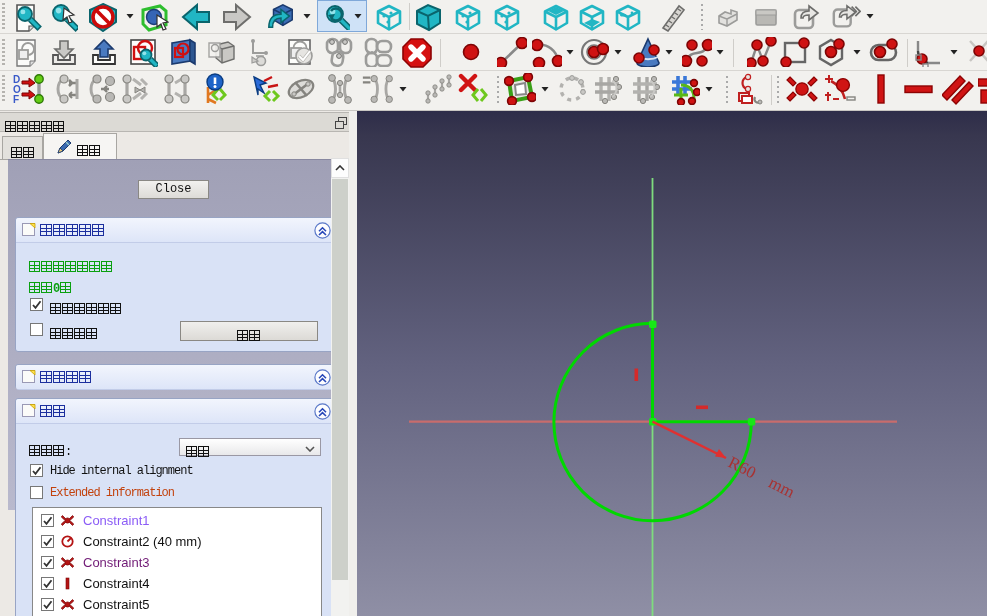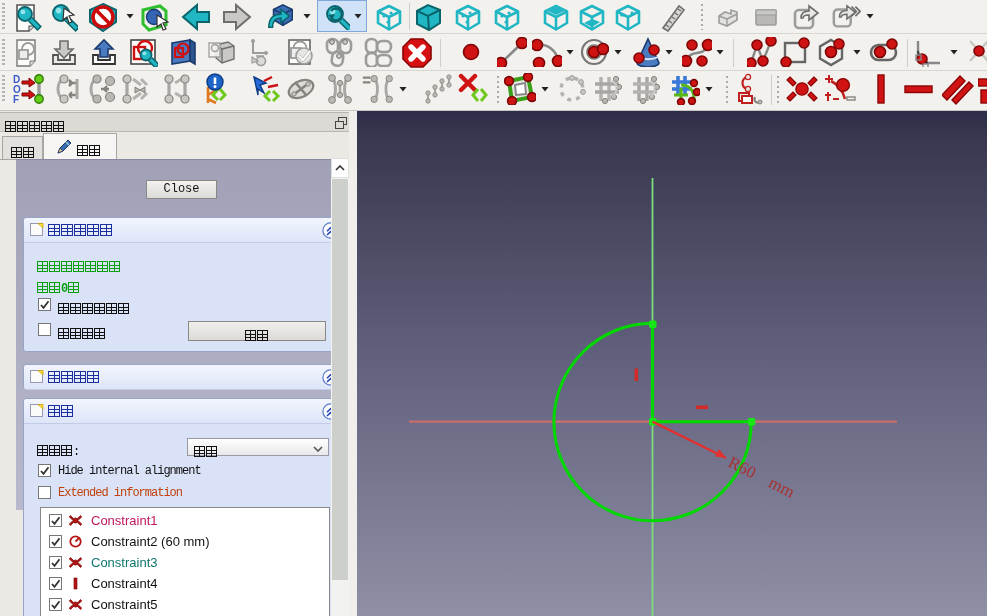--- a/index.html
+++ b/index.html
@@ -551,21 +551,21 @@
       <svg width="16" height="16" viewBox="0 0 16 16" style="position:absolute;left:12px;top:5px">
           <path d="M2 14 L4 9 L12 1 L15 4 L7 12 Z" fill="#3a6ab0" stroke="#1b3a6e" stroke-width="1"></path>
           <path d="M2 14 L4 9 L7 12 Z" fill="#e8c87a" stroke="#1b3a6e" stroke-width="0.8"></path>
           <path d="M10 3 L13 6" stroke="#9cc" stroke-width="1.2"></path>
         </svg>
       <div style="position:absolute;left:33px;top:7px"><i class="cj" style="width:11px;height:11px;margin-right:1px;color:#111;"></i><i class="cj" style="width:11px;height:11px;margin-right:1px;color:#111;"></i></div>
     </div>
     <div style="position:absolute;left:0;top:25.5px;width:352px;height:1px;background:#a8a6a2"></div>
   </div>
 
-  <div style="position:absolute;left:16px;top:48px;width:352px;height:351px;background:linear-gradient(#a0a0b6,#b9b9cd)">
+  <div style="position:absolute;left:8px;top:48px;width:352px;height:351px;background:linear-gradient(#a0a0b6,#b9b9cd)">
 
     <div style="position:absolute;left:0;top:0;width:352px;height:1px;background:#8888a0"></div>
 
     <div style="position:absolute;left:130px;top:21px;width:71px;height:19px;background:linear-gradient(#f2f1ef,#dddbd7);border:1px solid #8a8884;font:12px 'Liberation Mono';color:#111;text-align:center;line-height:17px">Close</div>
 
     <div class="gbox" style="top:58px;width:323px;height:135px">
       <div class="ghead">
           <svg width="14" height="14" viewBox="0 0 14 14" style="position:absolute;left:6px;top:5px">
             <rect x="0.5" y="0.5" width="12" height="12" fill="#fbfbf9" stroke="#9a99b5" stroke-width="1"></rect>
             <path d="M8 0.5 L13 0.5 L13 5 Z" fill="#ffe24a" stroke="#c8a000" stroke-width="0.8"></path>
@@ -641,44 +641,44 @@
           </svg>
           <svg width="13" height="13" viewBox="0 0 13 13" style="position:absolute;left:28px;top:6px">
             <g fill="#b41414" stroke="#7d0505" stroke-width="0.7">
               <path d="M1.5 1.5 L4.5 4.5 L3.2 5.8 L0.2 2.8 Z"></path>
               <path d="M11.5 1.5 L8.5 4.5 L9.8 5.8 L12.8 2.8 Z"></path>
               <path d="M1.5 11.5 L4.5 8.5 L3.2 7.2 L0.2 10.2 Z"></path>
               <path d="M11.5 11.5 L8.5 8.5 L9.8 7.2 L12.8 10.2 Z"></path>
               <circle cx="6.5" cy="6.5" r="2.6"></circle>
             </g>
           </svg>
-          <div style="position:absolute;left:50px;top:5px;font:13px 'Liberation Sans';color:#be185d">Constraint1</div>
+          <div style="position:absolute;left:50px;top:5px;font:13px 'Liberation Sans';color:#8b5cf6">Constraint1</div>
           <svg width="13" height="13" viewBox="0 0 13 13" style="position:absolute;left:8px;top:27px">
             <rect x="0.5" y="0.5" width="12" height="12" fill="#fff" stroke="#777" stroke-width="1"></rect>
             <path d="M3 7 L5.5 9.8 L10.5 3.2" fill="none" stroke="#333" stroke-width="1.8"></path>
           </svg>
           <svg width="13" height="13" viewBox="0 0 13 13" style="position:absolute;left:28px;top:27px">
             <circle cx="6.5" cy="6.5" r="5.2" fill="none" stroke="#b41414" stroke-width="1.8"></circle>
             <line x1="6.5" y1="6.5" x2="10" y2="3" stroke="#b41414" stroke-width="1.8"></line>
           </svg>
-          <div style="position:absolute;left:50px;top:26px;font:13px 'Liberation Sans';color:#111">Constraint2 (60 mm)</div>
+          <div style="position:absolute;left:50px;top:26px;font:13px 'Liberation Sans';color:#111">Constraint2 (40 mm)</div>
           <svg width="13" height="13" viewBox="0 0 13 13" style="position:absolute;left:8px;top:48px">
             <rect x="0.5" y="0.5" width="12" height="12" fill="#fff" stroke="#777" stroke-width="1"></rect>
             <path d="M3 7 L5.5 9.8 L10.5 3.2" fill="none" stroke="#333" stroke-width="1.8"></path>
           </svg>
           <svg width="13" height="13" viewBox="0 0 13 13" style="position:absolute;left:28px;top:48px">
             <g fill="#b41414" stroke="#7d0505" stroke-width="0.7">
               <path d="M1.5 1.5 L4.5 4.5 L3.2 5.8 L0.2 2.8 Z"></path>
               <path d="M11.5 1.5 L8.5 4.5 L9.8 5.8 L12.8 2.8 Z"></path>
               <path d="M1.5 11.5 L4.5 8.5 L3.2 7.2 L0.2 10.2 Z"></path>
               <path d="M11.5 11.5 L8.5 8.5 L9.8 7.2 L12.8 10.2 Z"></path>
               <circle cx="6.5" cy="6.5" r="2.6"></circle>
             </g>
           </svg>
-          <div style="position:absolute;left:50px;top:47px;font:13px 'Liberation Sans';color:#0f766e">Constraint3</div>
+          <div style="position:absolute;left:50px;top:47px;font:13px 'Liberation Sans';color:#701a75">Constraint3</div>
           <svg width="13" height="13" viewBox="0 0 13 13" style="position:absolute;left:8px;top:69px">
             <rect x="0.5" y="0.5" width="12" height="12" fill="#fff" stroke="#777" stroke-width="1"></rect>
             <path d="M3 7 L5.5 9.8 L10.5 3.2" fill="none" stroke="#333" stroke-width="1.8"></path>
           </svg>
           <svg width="13" height="13" viewBox="0 0 13 13" style="position:absolute;left:28px;top:69px">
             <rect x="5" y="1" width="3" height="11" fill="#b41414" stroke="#7d0505" stroke-width="0.6"></rect>
           </svg>
           <div style="position:absolute;left:50px;top:68px;font:13px 'Liberation Sans';color:#111">Constraint4</div>
           <svg width="13" height="13" viewBox="0 0 13 13" style="position:absolute;left:8px;top:90px">
             <rect x="0.5" y="0.5" width="12" height="12" fill="#fff" stroke="#777" stroke-width="1"></rect>

